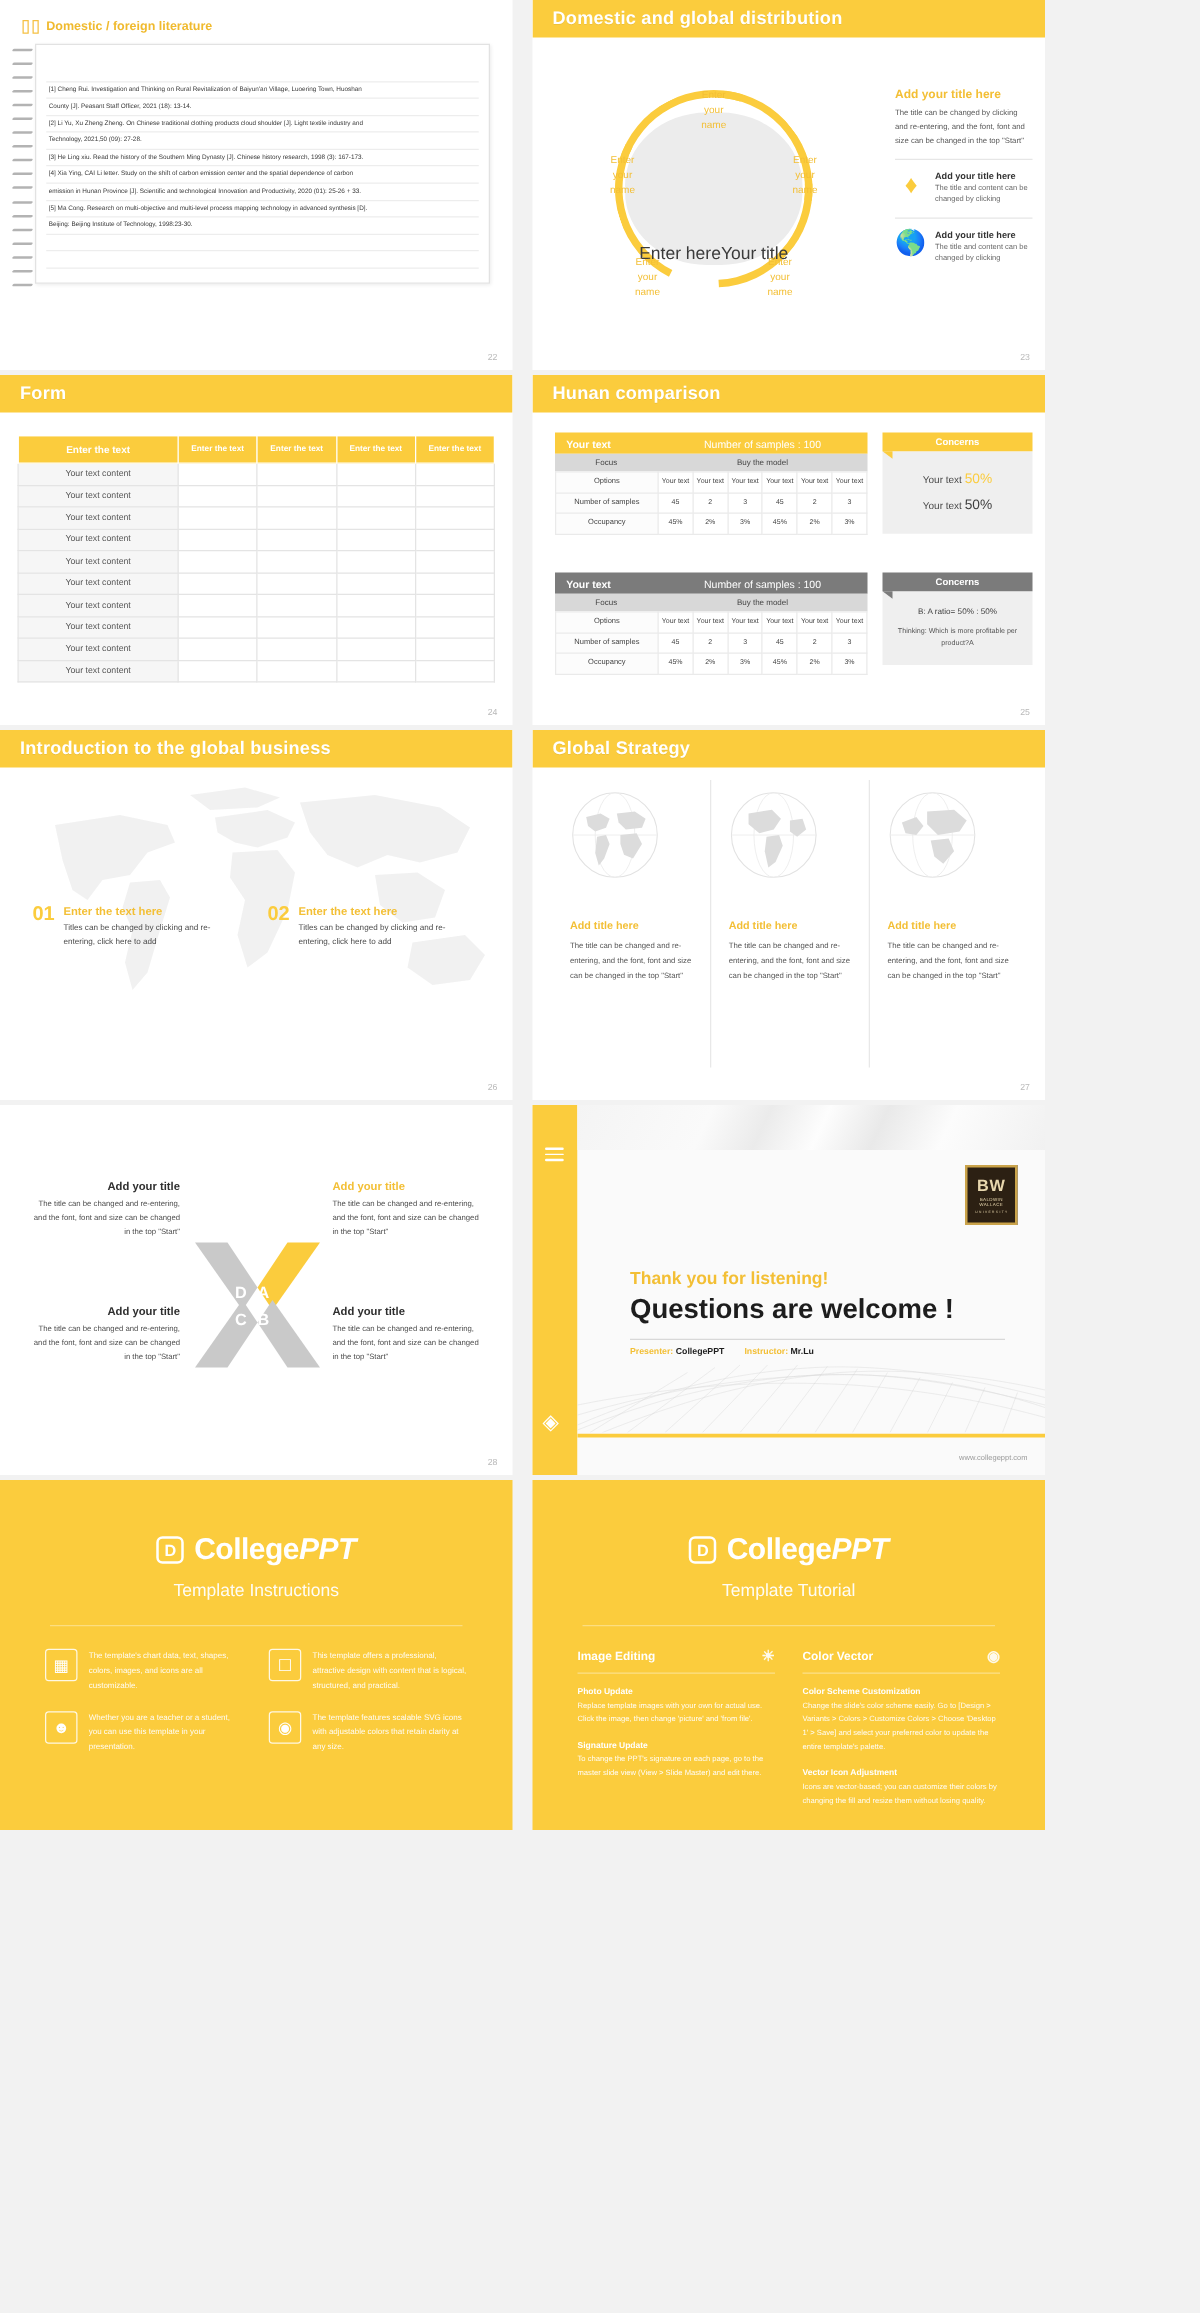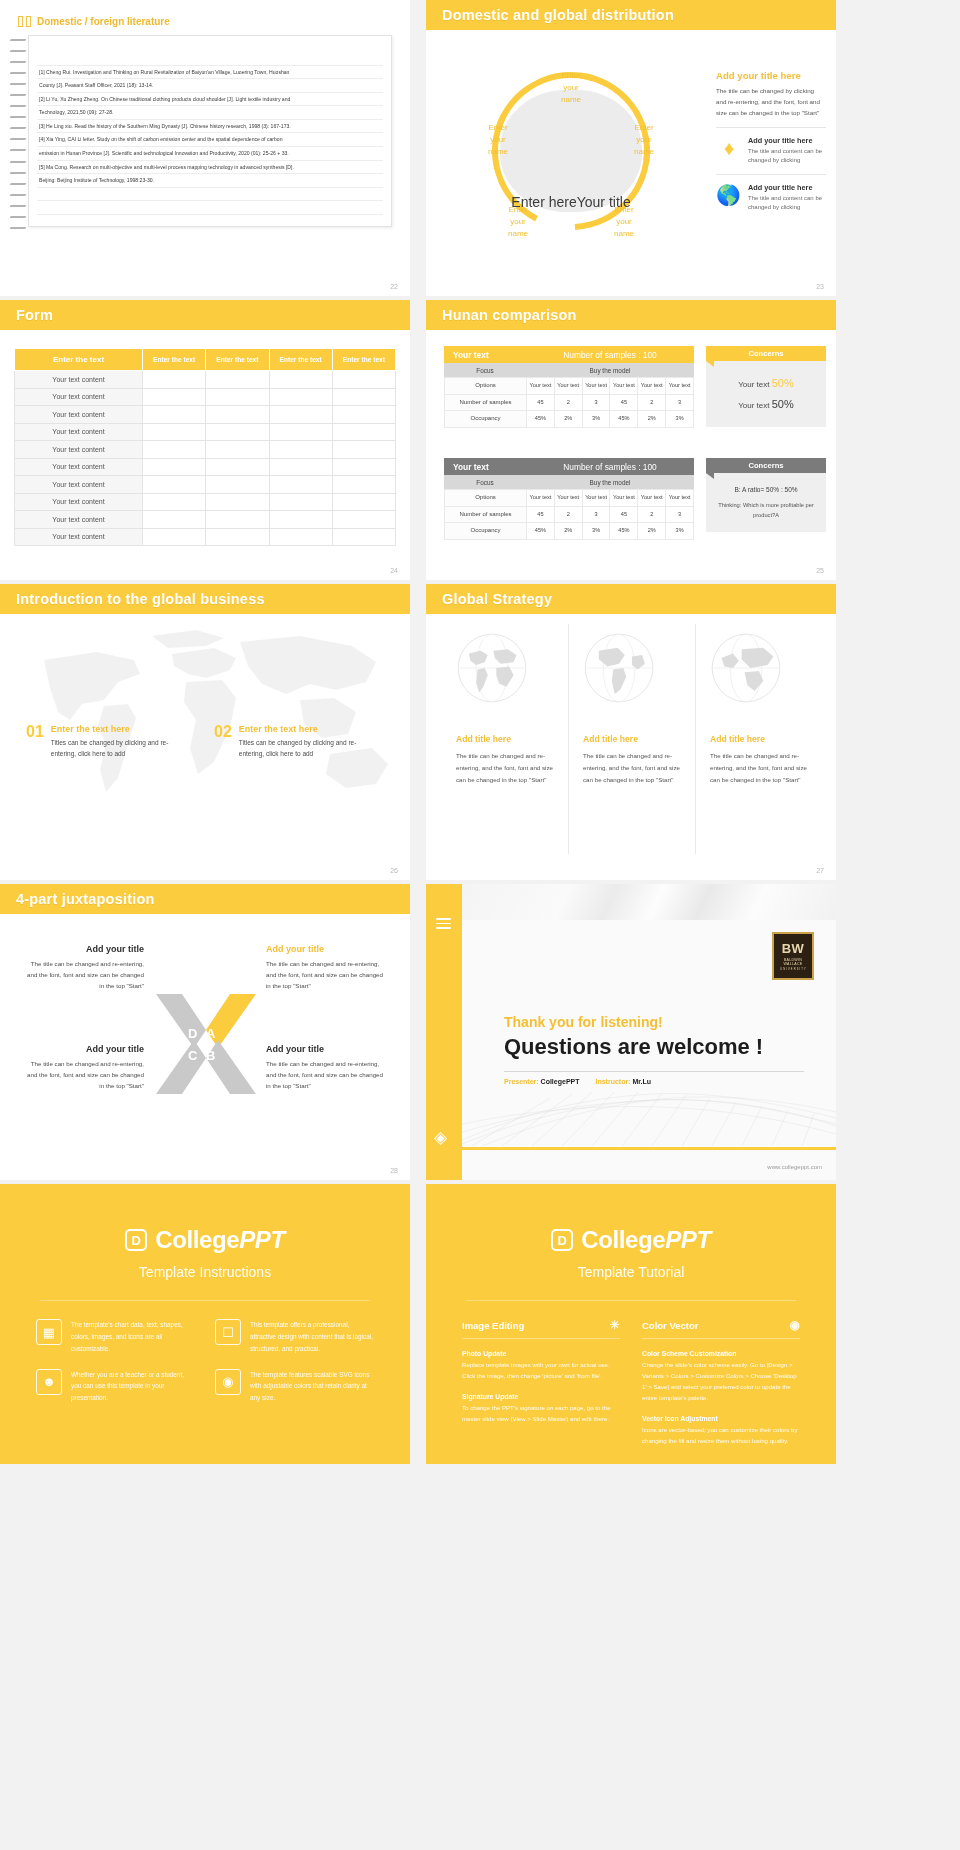--- a/index.html
+++ b/index.html
@@ -595,23 +595,20 @@
           </g>
         </svg>
         <h5>Add title here</h5>
         <p>The title can be changed and re-entering, and the font, font and size can be changed in the top "Start"</p>
       </div>
     </div>
     <div class="pageno">27</div>
   </div>
 
   <div class="slide s-b">
-    <div class="titlebar">
-      <span class="t">4-part juxtaposition</span>
-    </div>
     <div class="q4">
       <div class="cell tl">
         <h5>Add your title</h5>
         <p>The title can be changed and re-entering, and the font, font and size can be changed in the top "Start"</p>
       </div>
       <div class="cell tr">
         <h5>Add your title</h5>
         <p>The title can be changed and re-entering, and the font, font and size can be changed in the top "Start"</p>
       </div>
       <div class="cell bl">

